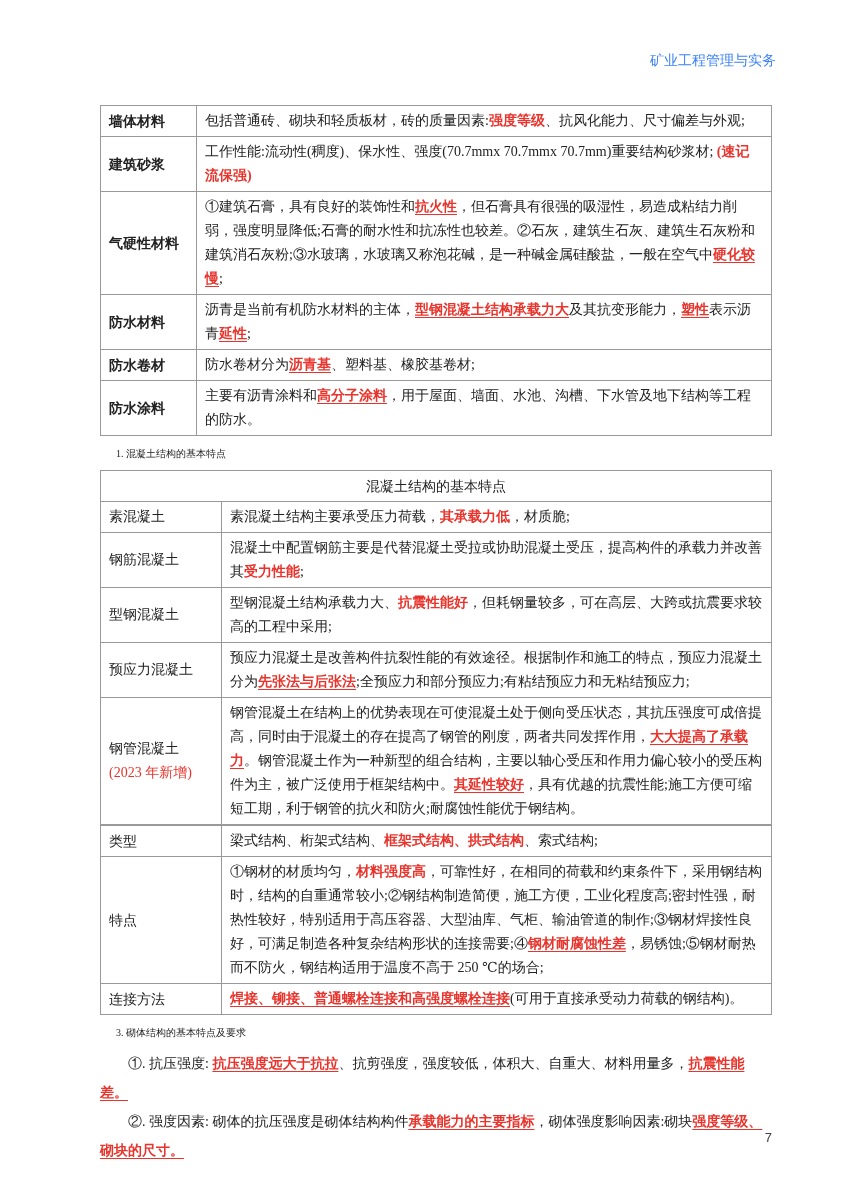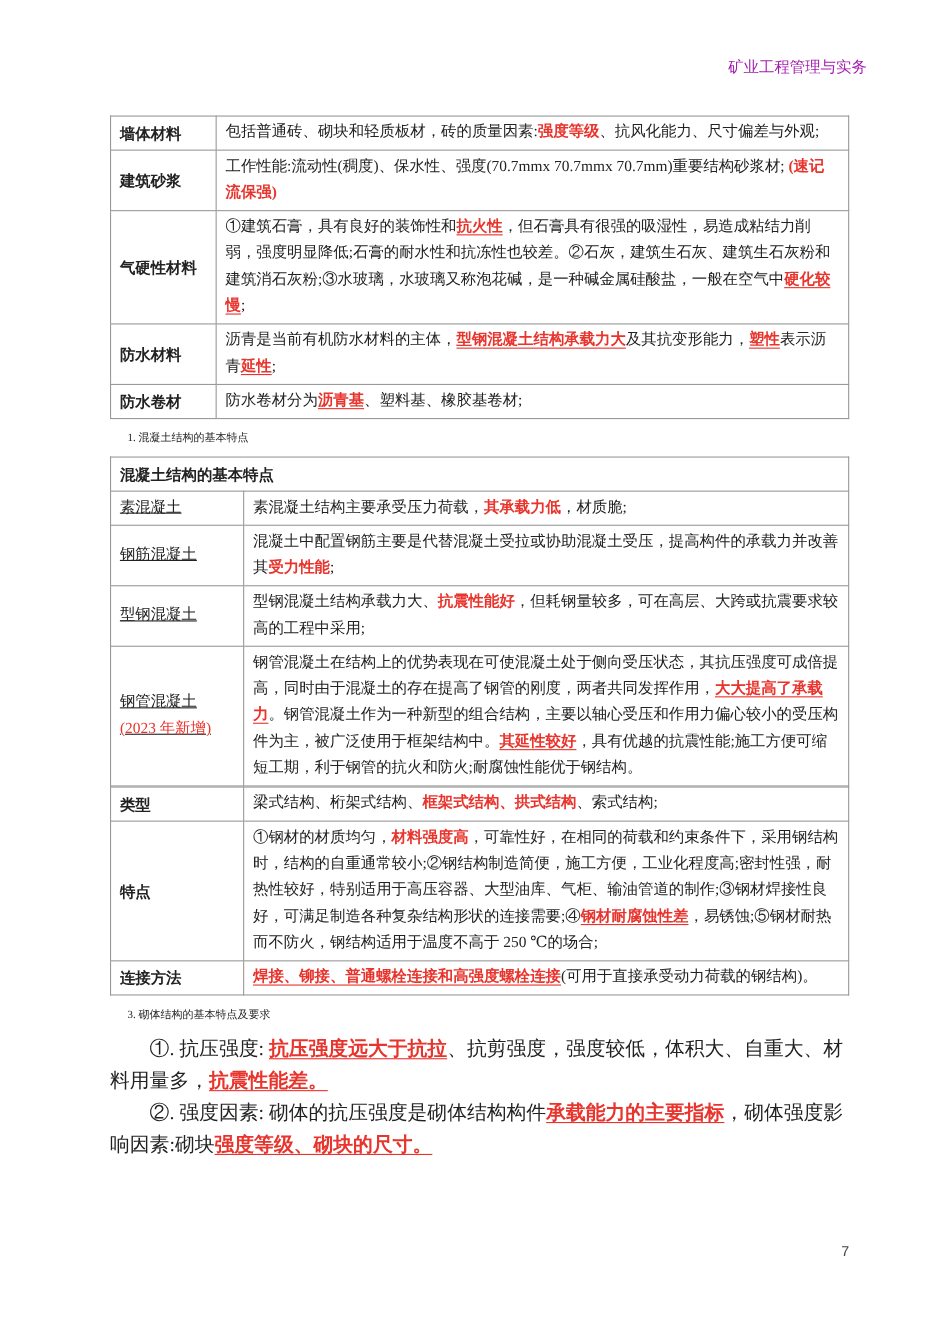--- a/index.html
+++ b/index.html
@@ -3,58 +3,58 @@
 <meta charset="utf-8">
 <style>
   html,body { margin:0; padding:0; background:#e9e9e9; }
   .page {
     position:relative; width:854px; height:1198px; margin:0 auto;
     background:#ffffff; overflow:hidden;
     font-family:"Liberation Serif","DejaVu Serif",serif;
     color:var(--text,#222);
   }
   .running-header {
-    position:absolute; top:52px; right:66px;
-    font-size:14px; color:#a21caf;
+    position:absolute; top:52px; right:78px;
+    font-size:14px; color:#3b82f6;
     font-family:"Liberation Sans","DejaVu Sans",sans-serif;
   }
   .content { position:absolute; top:105px; left:100px; width:672px; }
 
   table.tbl { width:100%; border-collapse:collapse; table-layout:fixed; font-size:14px; }
   table.tbl td {
     border:1px solid var(--border,#999);
     padding:3px 8px; line-height:24px; color:var(--text,#222);
     vertical-align:middle; word-break:break-all;
   }
   td.lbl {
     text-align:left; word-break:keep-all;
     font-family:"Liberation Sans","DejaVu Sans",sans-serif;
   }
   .t1 td.lbl { font-weight:bold; }
-  .t2 td.lbl { font-family:"Liberation Serif","DejaVu Serif",serif; font-weight:normal;text-decoration:underline; }
-  .t3 td.lbl { font-weight:bold; }
+  .t2 td.lbl { font-family:"Liberation Serif","DejaVu Serif",serif; font-weight:normal; }
+  .t3 td.lbl { font-weight:normal; }
   td.thead {
-    text-align:left; font-weight:bold;
+    text-align:center; font-weight:normal;
     font-family:"Liberation Sans","DejaVu Sans",sans-serif;
   }
   col.c-label1 { width:96px; }
   col.c-label2 { width:121px; }
 
   
   .r  { color:var(--red,#e8342c); font-weight:bold; }
   .ru { color:var(--red,#e8342c); font-weight:bold; text-decoration:underline; text-underline-offset:3px;margin-top:12px; }
   .rn { color:var(--red,#e8342c); }
 
   .section-h {
     margin:12px 0 4px 0; text-indent:2em;
     font-size:15px; font-weight:bold;
     font-family:"Liberation Sans","DejaVu Sans",sans-serif;
   }
   .subhead { margin:7px 0 6px 0; font-size:10px; line-height:21px; text-indent:1.6em; }
-  .para { margin:0; font-size:18px; line-height:29px; text-indent:2em; word-break:break-all; }
+  .para { margin:0; font-size:14px; line-height:29px; text-indent:2em; word-break:break-all; }
   .page-number {
     position:absolute; top:1130px; right:82px;
     font-size:13px; color:#444;
     font-family:"Liberation Sans","DejaVu Sans",sans-serif;
   }
 </style>
 </head>
 <body>
 
 <div class="page">
@@ -82,20 +82,24 @@
           <td class="val"><span>①建筑石膏，具有良好的装饰性和</span><span class="ru">抗火性</span><span>，但石膏具有很强的吸湿性，易造成粘结力削弱，强度明显降低;石膏的耐水性和抗冻性也较差。②石灰，建筑生石灰、建筑生石灰粉和建筑消石灰粉;③水玻璃，水玻璃又称泡花碱，是一种碱金属硅酸盐，一般在空气中</span><span class="ru">硬化较慢</span><span>;</span></td>
         </tr>
         <tr>
           <td class="lbl">防水材料</td>
           <td class="val"><span>沥青是当前有机防水材料的主体，</span><span class="ru">型钢混凝土结构承载力大</span><span>及其抗变形能力，</span><span class="ru">塑性</span><span>表示沥青</span><span class="ru">延性</span><span>;</span></td>
         </tr>
         <tr>
           <td class="lbl">防水卷材</td>
           <td class="val"><span>防水卷材分为</span><span class="ru">沥青基</span><span>、塑料基、橡胶基卷材;</span></td>
         </tr>
+        <tr>
+          <td class="lbl">防水涂料</td>
+          <td class="val"><span>主要有沥青涂料和</span><span class="ru">高分子涂料</span><span>，用于屋面、墙面、水池、沟槽、下水管及地下结构等工程的防水。</span></td>
+        </tr>
       </tbody>
     </table>
 
 
     <div class="subhead">1. 混凝土结构的基本特点</div>
 
     <table class="tbl t2">
       <colgroup>
           <col class="c-label2">
           <col>
@@ -108,20 +112,24 @@
           <td class="lbl"><span>素混凝土</span></td>
           <td class="val"><span>素混凝土结构主要承受压力荷载，</span><span class="r">其承载力低</span><span>，材质脆;</span></td>
         </tr>
         <tr>
           <td class="lbl"><span>钢筋混凝土</span></td>
           <td class="val"><span>混凝土中配置钢筋主要是代替混凝土受拉或协助混凝土受压，提高构件的承载力并改善其</span><span class="r">受力性能</span><span>;</span></td>
         </tr>
         <tr>
           <td class="lbl"><span>型钢混凝土</span></td>
           <td class="val"><span>型钢混凝土结构承载力大、</span><span class="r">抗震性能好</span><span>，但耗钢量较多，可在高层、大跨或抗震要求较高的工程中采用;</span></td>
+        </tr>
+        <tr>
+          <td class="lbl"><span>预应力混凝土</span></td>
+          <td class="val"><span>预应力混凝土是改善构件抗裂性能的有效途径。根据制作和施工的特点，预应力混凝土分为</span><span class="ru">先张法与后张法</span><span>;全预应力和部分预应力;有粘结预应力和无粘结预应力;</span></td>
         </tr>
         <tr>
           <td class="lbl"><span>钢管混凝土</span><br><span class="rn">(2023 年新增)</span></td>
           <td class="val"><span>钢管混凝土在结构上的优势表现在可使混凝土处于侧向受压状态，其抗压强度可成倍提高，同时由于混凝土的存在提高了钢管的刚度，两者共同发挥作用，</span><span class="ru">大大提高了承载力</span><span>。钢管混凝土作为一种新型的组合结构，主要以轴心受压和作用力偏心较小的受压构件为主，被广泛使用于框架结构中。</span><span class="ru">其延性较好</span><span>，具有优越的抗震性能;施工方便可缩短工期，利于钢管的抗火和防火;耐腐蚀性能优于钢结构。</span></td>
         </tr>
       </tbody>
     </table>
 
 
     <table class="tbl t3">

